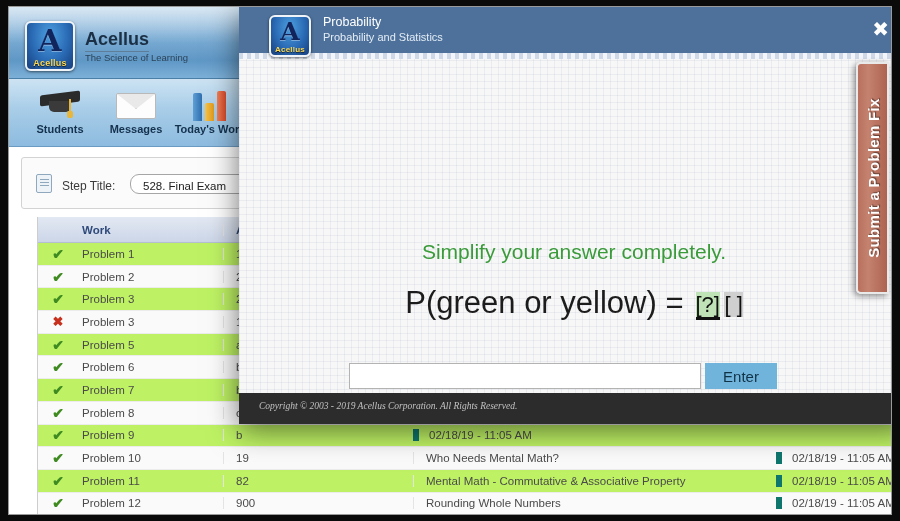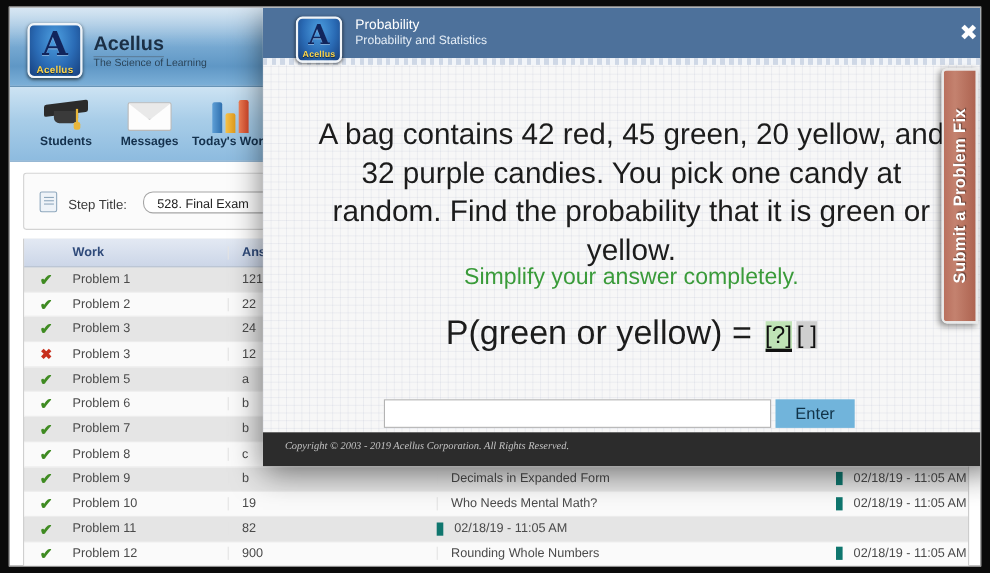--- a/index.html
+++ b/index.html
@@ -151,23 +151,23 @@
   }
   #step-field {
     position:absolute; left:108px; top:16px; width:290px; height:20px;
     background:#fff; border:1px solid #a6a6a6; border-radius:9px;
     font-size:11.5px; color:#222; padding:3px 0 0 12px;
     font-family:"Liberation Sans", sans-serif;
   }
 
   
   #work-table {
-    position: absolute; left: 12px; top: 210px;
+    position: absolute; left: 28px; top: 210px;
     width: 860px; height: 300px;
-    background:#e5e5e5; border:1px solid #cdcdcd; border-top:none;
+    background:#bef264; border:1px solid #cdcdcd; border-top:none;
   }
   .wt-head {
     display:flex; height:26px; align-items:center;
     background: linear-gradient(to bottom,#e3e9f3,#ccd6e8);
     border-bottom:1px solid #b4bfd2;
     font-size:11.5px; font-weight:bold; color:#2f4a7a;
   }
   .wt-row {
     display:flex; height:22.7px; align-items:center;
     border-bottom:1px solid #ececec;
@@ -418,34 +418,34 @@
             <div class="c-mark mark-ok">✔</div>
             <div class="c-work">Problem 8</div>
             <div class="c-ans">c</div>
             <div class="c-less"></div>
             <div class="c-time"></div>
           </div>
           <div class="wt-row">
             <div class="c-mark mark-ok">✔</div>
             <div class="c-work">Problem 9</div>
             <div class="c-ans">b</div>
-            <div class="c-less">Decimals in Expanded Form</div>
             <div class="c-time">02/18/19 - 11:05 AM</div>
           </div>
           <div class="wt-row alt">
             <div class="c-mark mark-ok">✔</div>
             <div class="c-work">Problem 10</div>
             <div class="c-ans">19</div>
             <div class="c-less">Who Needs Mental Math?</div>
             <div class="c-time">02/18/19 - 11:05 AM</div>
           </div>
           <div class="wt-row">
             <div class="c-mark mark-ok">✔</div>
             <div class="c-work">Problem 11</div>
             <div class="c-ans">82</div>
+            <div class="c-less">Mental Math - Commutative &amp; Associative Property</div>
             <div class="c-time">02/18/19 - 11:05 AM</div>
           </div>
           <div class="wt-row alt">
             <div class="c-mark mark-ok">✔</div>
             <div class="c-work">Problem 12</div>
             <div class="c-ans">900</div>
             <div class="c-less">Rounding Whole Numbers</div>
             <div class="c-time">02/18/19 - 11:05 AM</div>
           </div>
         </div>
@@ -456,21 +456,20 @@
         <div class="acellus-logo" id="modal-logo">
           <div class="glyph">A</div>
           <div class="wordmark">Acellus</div>
         </div>
         <div id="modal-title">Probability</div>
         <div id="modal-sub">Probability and Statistics</div>
         <div id="modal-close">✖</div>
       </div>
 
       <div id="modal-body">
-        <div id="question">A bag contains 42 red, 45 green, 20 yellow, and 32 purple candies. You pick one candy at random. Find the probability that it is green or yellow.</div>
         <div id="simplify">Simplify your answer completely.</div>
 
         <div id="equation">
           <span id="eq-text">P(green or yellow) =</span>
           <span id="fraction">
             <span class="frac-num">[?]</span>
             <span class="frac-den">[ ]</span>
           </span>
         </div>
 

